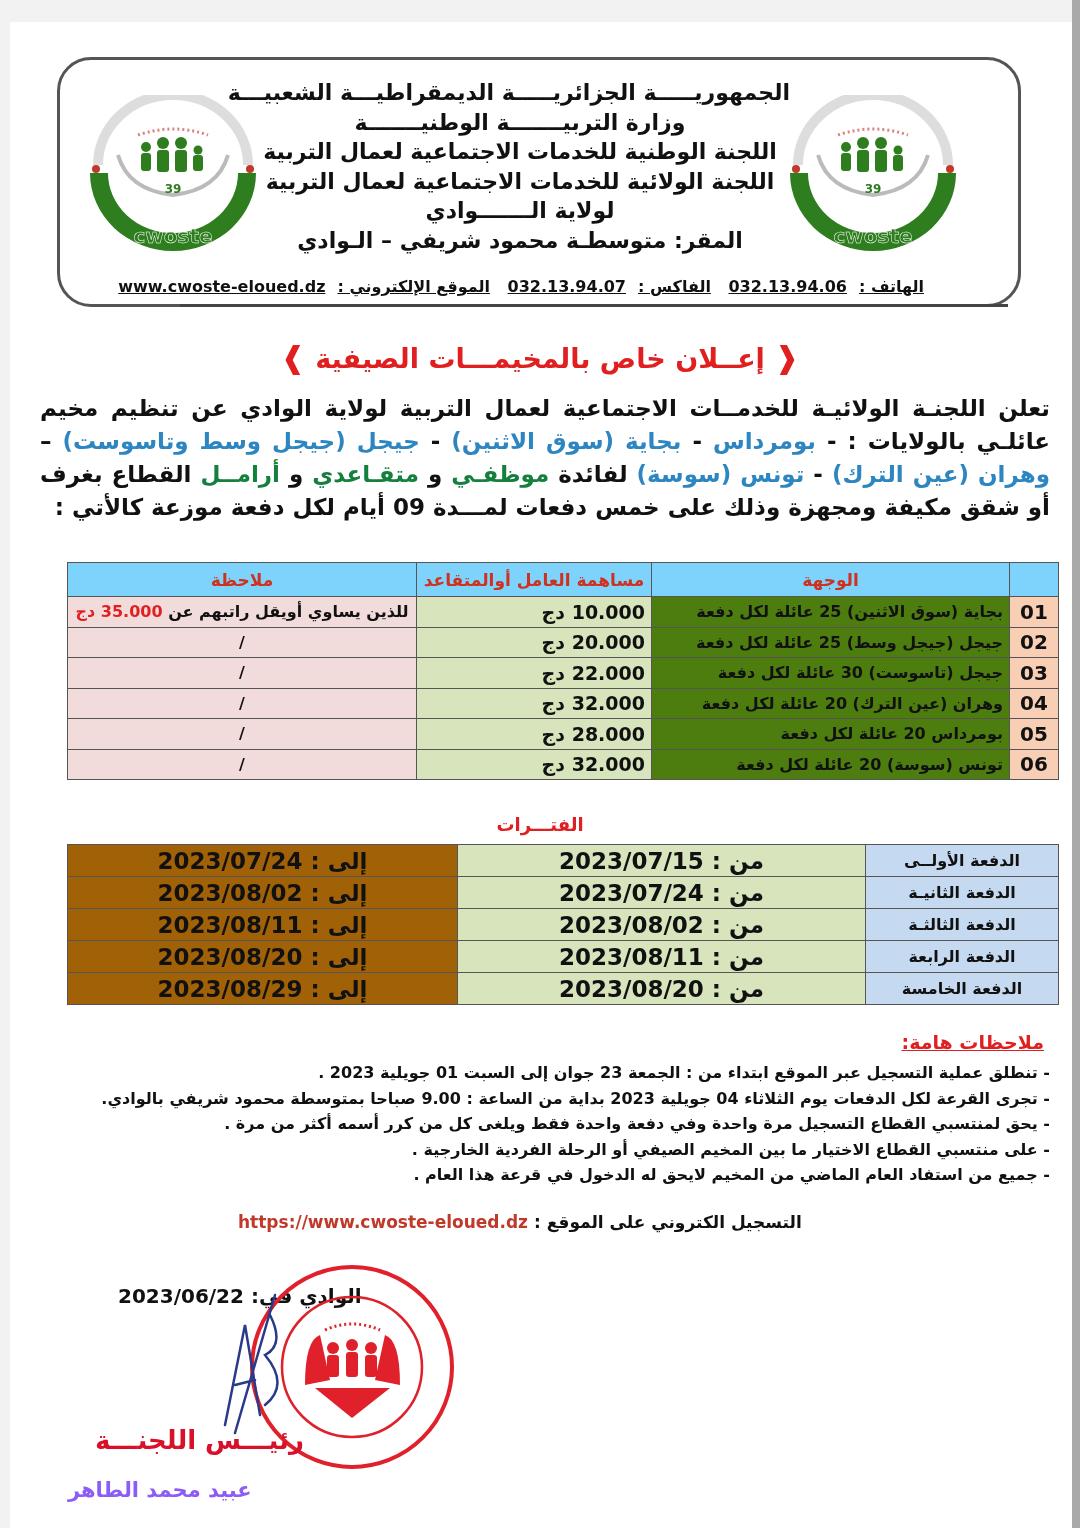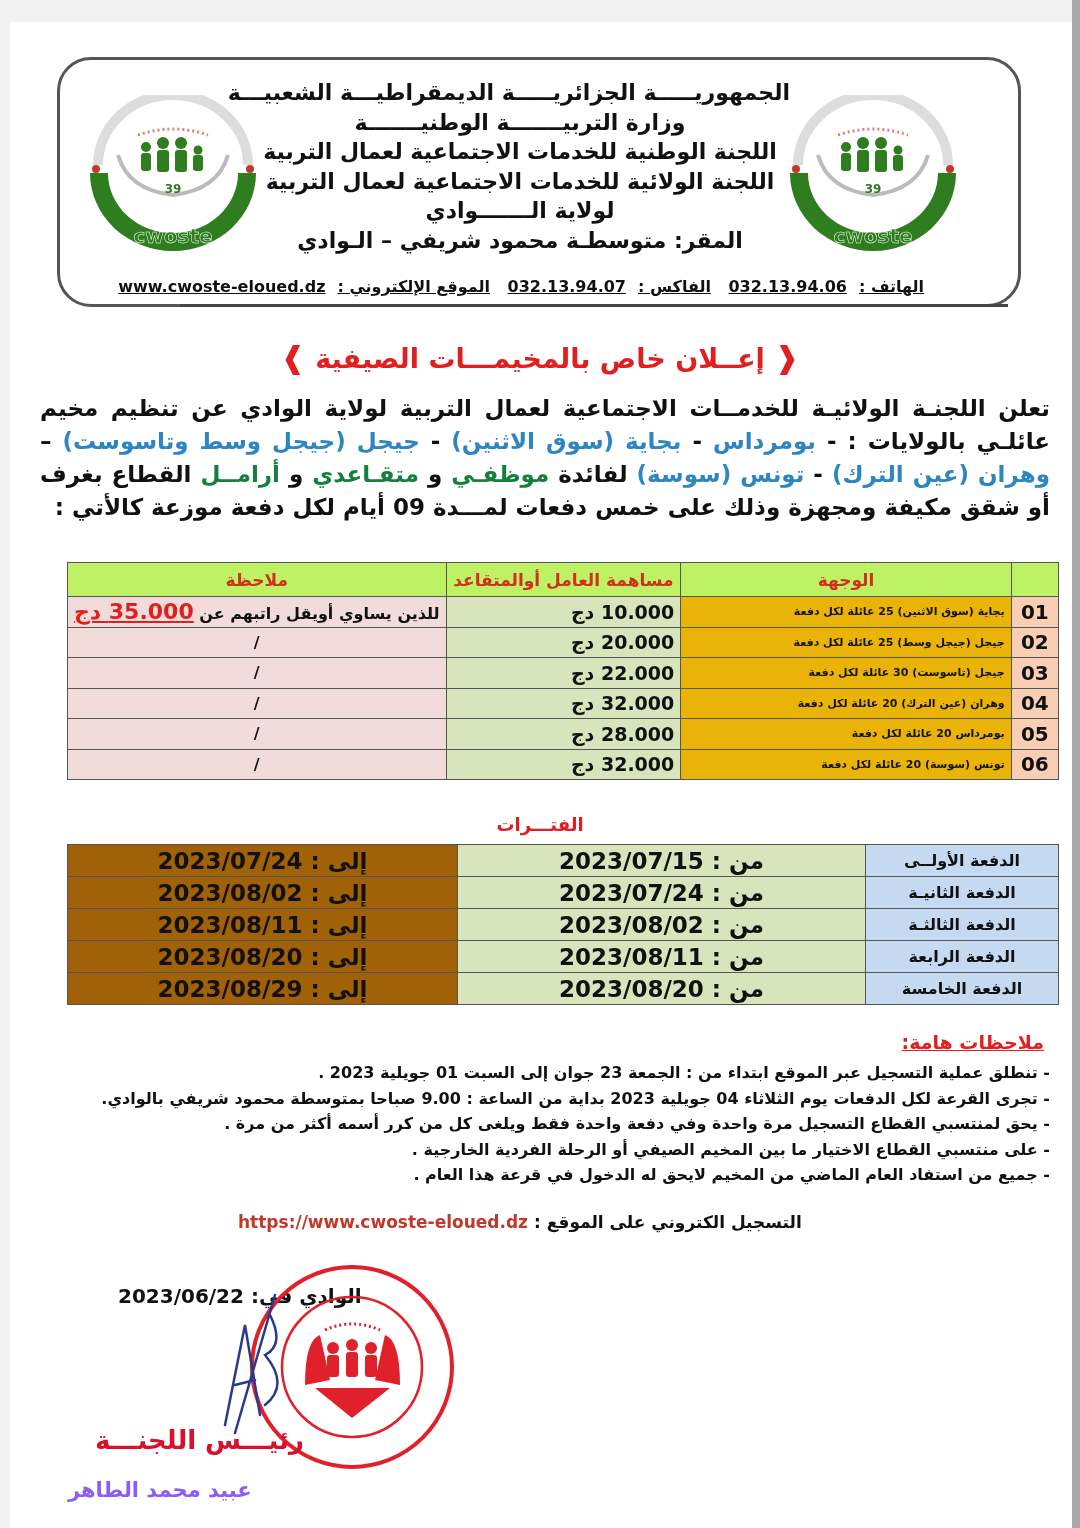--- a/index.html
+++ b/index.html
@@ -55,28 +55,28 @@
   .intro .blue { color: #2e86c1; }
   .intro .red { color: #15803d; }
 
   table.grid {
     position: absolute; border-collapse: collapse; direction: rtl;
     font-family: "DejaVu Sans", sans-serif; font-weight: bold;
   }
   table.grid td, table.grid th { border: 1.5px solid #555; padding: 0 6px; white-space: nowrap; }
 
   #dest-table { left: 67px; top: 562px; width: 992px; }
-  #dest-table th { height: 33px; background: #bef264; color: #d0301e; font-size: 17px; }
+  #dest-table th { height: 33px; background: #7dd3fc; color: #d0301e; font-size: 17px; }
   #dest-table td { height: 29.5px; font-size: 17px; color: #111; }
   #dest-table td.num { background: #f8cfb4; text-align: center; font-size: 20px; width: 36px; }
   #dest-table th.num { width: 36px; }
-  #dest-table td.dest { background: #eab308; text-align: right; width: 345px; font-size: 11px; }
+  #dest-table td.dest { background: #4d7c0f; text-align: right; width: 345px; font-size: 16px; }
   #dest-table td.cost { background: #d8e4bc; text-align: right; width: 222px; font-size: 19px; }
   #dest-table td.note { background: #f2dcdb; text-align: center; font-size: 16px; }
-  #dest-table td.note .red { color: #e02020; font-size: 22px; text-decoration: underline; }
+  #dest-table td.note .red { color: #e02020; font-size: 16px; }
 
   .periods-title {
     position: absolute; left: 440px; width: 200px; top: 814px;
     text-align: center; direction: rtl; color: #e02020; font-size: 18px; font-weight: bold;
   }
   #period-table { left: 67px; top: 844px; width: 992px; }
   #period-table td { height: 31px; font-size: 23px; color: #111; }
   #period-table td.name { background: #c5d9f1; text-align: center; font-size: 16px; width: 180px; }
   #period-table td.from { background: #d8e4bc; text-align: center; width: 395px; }
   #period-table td.to { background: #a16207; text-align: center; }

